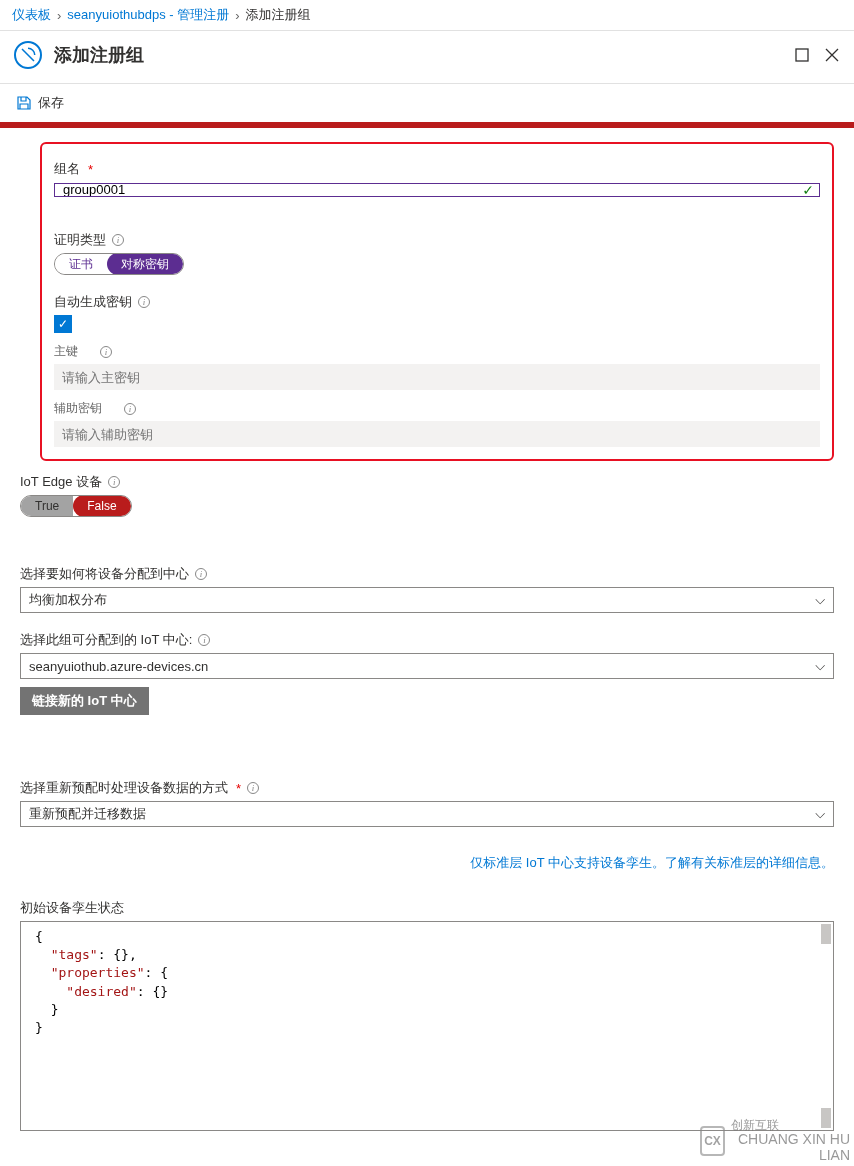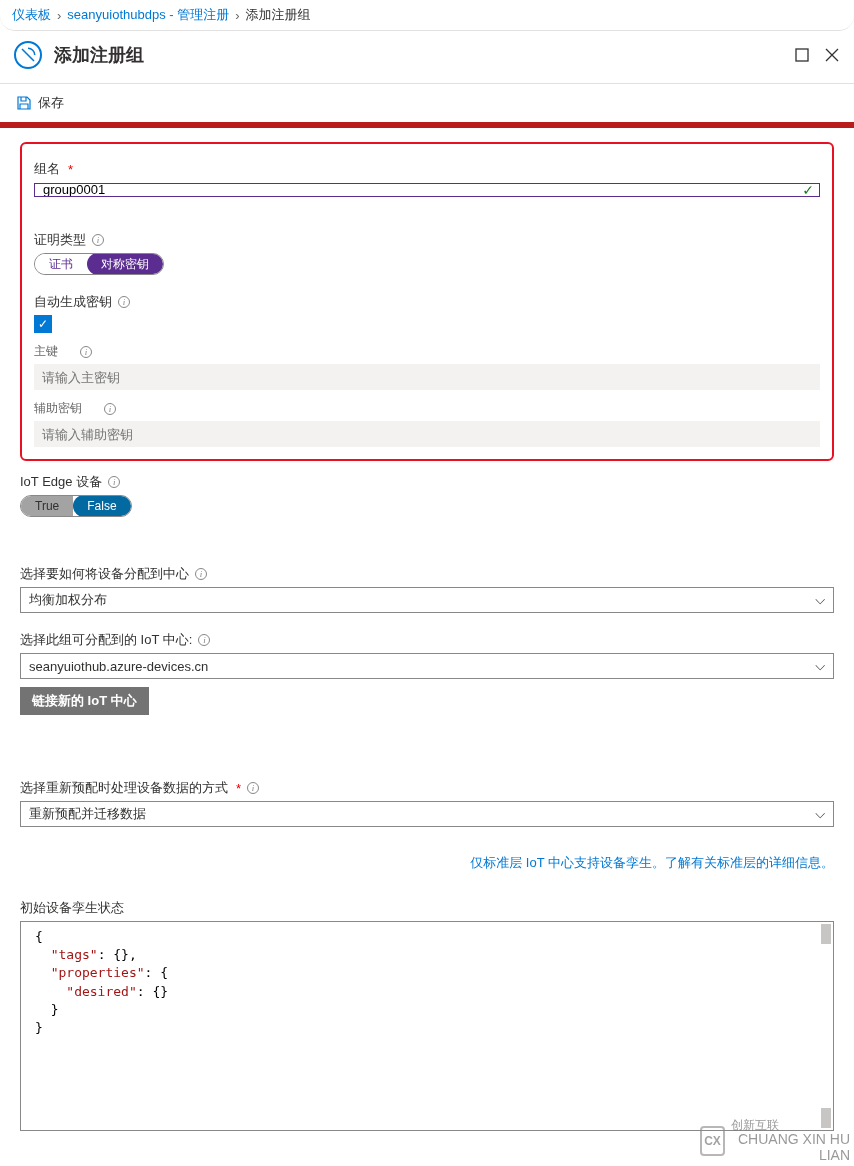--- a/index.html
+++ b/index.html
@@ -10,21 +10,20 @@
     background: #fff;
     width: 854px;
   }
   .breadcrumb {
     display: flex;
     align-items: center;
     gap: 6px;
     padding: 6px 12px;
     font-size: 13px;
     border-bottom: 1px solid #e1e1e1;
-    border-radius: 15px;
   }
   .breadcrumb a { color: #0078d4; text-decoration: none; }
   .breadcrumb .sep { color: #666; }
   .breadcrumb .current { color: #323130; }
 
   .header {
     display: flex;
     align-items: center;
     padding: 10px 14px 14px 14px;
     gap: 12px;
@@ -39,21 +38,21 @@
   .header-icon svg { width:18px; height:18px; }
   .header-title { font-size: 18px; font-weight: 600; }
   .header-actions { margin-left: auto; display: flex; gap: 14px; }
   .win-btn { width:16px; height:16px; display:flex; align-items:center; justify-content:center; cursor:pointer; }
 
   .toolbar { padding: 10px 16px; border-bottom: 6px solid #b91c1c; display:flex; align-items:flex-end; gap:8px; }
   .toolbar-item { display:flex; align-items:center; gap:6px; cursor:pointer; color:#323130; }
   .toolbar-item svg { width:16px; height:16px; }
 
   .content { padding: 14px 20px 20px 20px; }
-  .red-box { border: 2px solid #e81123; border-radius: 6px; padding: 12px; margin-bottom: 12px; }
+  .red-box { border: 2px solid #e81123; border-radius: 6px; padding: 12px; margin-bottom: 12px; margin-left: 20px; }
 
   .field-label { font-size:13px; color:#323130; display:flex; align-items:center; gap:6px; margin-top:4px; margin-bottom:4px;}
   .required { color:#e60000; margin-left:2px; }
   .info-icon {
     width:12px; height:12px; border:1px solid #888; border-radius:50%;
     display:inline-flex; align-items:center; justify-content:center;
     font-size:9px; color:#888; font-style: italic; font-family: serif;
   }
 
   .text-input {
@@ -75,21 +74,21 @@
   .small-gap { height: 14px; }
 
   .toggle-group {
     display:inline-flex; border:1px solid #8a8886; border-radius: 14px;
     overflow:hidden; height:22px; align-items:center;
   }
   .toggle-opt {
     padding: 2px 14px; font-size:12px; cursor:pointer; line-height:18px;
   }
   .toggle-opt.sel-purple { background:#5c2d91; color:#fff; border-radius:12px; }
-  .toggle-opt.sel-blue { background:#0369a1; color:#fff; border-radius:12px; }
+  .toggle-opt.sel-blue { background:#b91c1c; color:#fff; border-radius:12px; }
   .toggle-opt.unsel { background:#fff; color:#5c2d91; }
   .toggle-opt.unsel-gray { background:#a3a3a3; color:#323130; }
 
   .checkbox-box {
     width:18px; height:18px; background:#0078d4; display:flex;
     align-items:center; justify-content:center; color:#fff; font-size:12px;
     cursor:pointer;
   }
 
   .sub-label { font-size:12px; color:#666; display:flex; align-items:center; gap:22px; margin-top:10px; margin-bottom:4px;}

